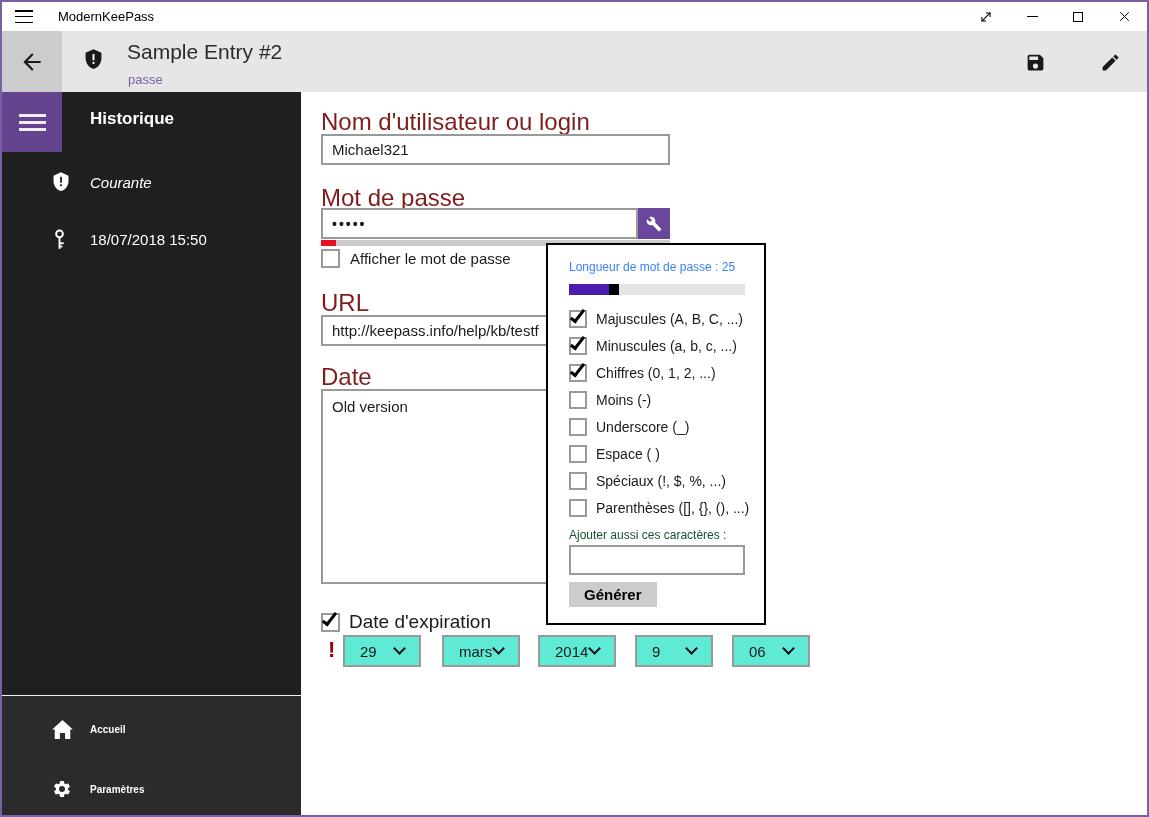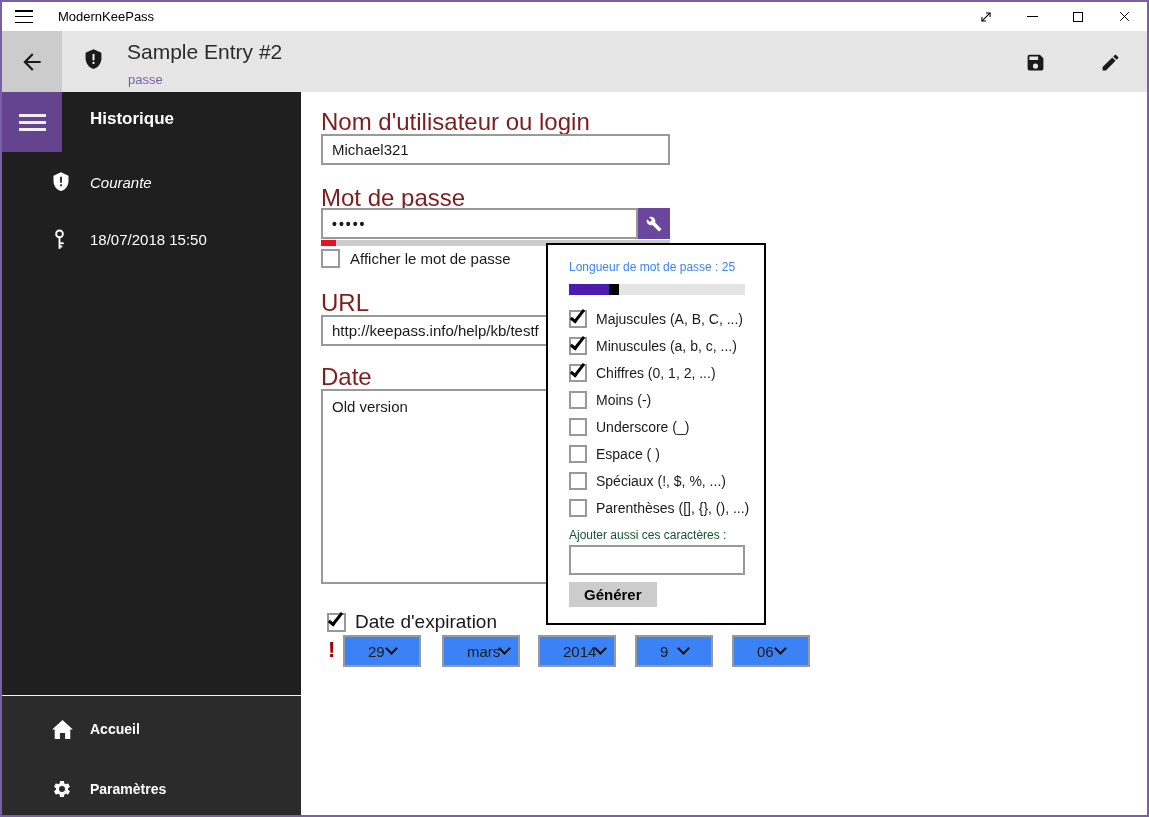--- a/index.html
+++ b/index.html
@@ -41,21 +41,21 @@
   .sb-heading { position:absolute; left:88px; top:17px; font-size:17px; font-weight:bold; color:#fff; }
   .sb-item { position:absolute; left:0; width:100%; height:36px; display:flex; align-items:center; cursor:pointer; }
   .sb-item .sb-icon { position:absolute; left:50px; width:20px; text-align:center; }
   .sb-item .sb-label { position:absolute; left:88px; font-size:15px; color:#fff; }
   .sb-item-1 { top:72px; } .sb-item-2 { top:129px; }
   .sb-item-1 .sb-label { font-style:italic; }
   .sb-footer { position:absolute; left:0; top:603px; bottom:0; width:100%;
                background:#2b2b2b; border-top:1px solid #f2f2f2; }
   .sb-foot-item { position:absolute; left:0; width:100%; height:40px; display:flex; align-items:center; cursor:pointer; }
   .sb-foot-item .sb-icon { position:absolute; left:50px; width:22px; text-align:center; }
-  .sb-foot-item .sb-label { position:absolute; left:88px; font-size:14px; font-weight:bold; color:#fff; }
+  .sb-foot-item .sb-label { position:absolute; left:88px; font-size:10px; font-weight:bold; color:#fff; }
   .sb-foot-1 { top:13px; } .sb-foot-2 { top:73px; }
 
   
   .main { position:absolute; left:299px; top:90px; right:0; bottom:0; background:#fff; }
   .f-label { position:absolute; left:20px; font-size:24px; color:#7f1d1d; }
   .tbox { border:2px solid #999; background:#fff; font-size:15px; color:#1a1a1a;
           font-family:"Liberation Sans", sans-serif; padding:0 9px; outline:none; }
   .u-label { top:16px; }
   .u-input { position:absolute; left:20px; top:42px; width:349px; height:31px; }
   .p-label { top:92px; }
@@ -71,25 +71,25 @@
   .cb-box .checkmark { display:none; position:absolute; left:3px; top:-5px; width:7px; height:16px;
                        border-right:3px solid #000; border-bottom:3px solid #000; transform:rotate(38deg); }
   .cb-row[data-checked="true"] .cb-box .checkmark,
   .pop-option[data-checked="true"] .cb-box .checkmark { display:block; }
   .cb-label { font-size:15px; color:#1a1a1a;text-align:right; }
   .url-label { top:197px; }
   .url-input { position:absolute; left:20px; top:223px; width:349px; height:31px; }
   .notes-label { top:271px; }
   .notes-area { position:absolute; left:20px; top:297px; width:349px; height:195px;
                 resize:none; padding:6px 9px; line-height:1.3; }
-  .exp-row { left:26px; top:519px; gap:9px; }
+  .exp-row { left:20px; top:519px; gap:9px; }
   .exp-row .cb-label { font-size:19px; }
   .warn { position:absolute; left:27px; top:545px; font-size:22px; font-weight:bold; color:#a00000; }
-  .dd { position:absolute; top:543px; width:78px; height:32px; border:2px solid #999; background:#3b82f6;
-        display:flex; align-items:center; justify-content:space-between; padding:0 23px; cursor:pointer; }
+  .dd { position:absolute; top:543px; width:78px; height:32px; border:2px solid #999; background:#5eead4;
+        display:flex; align-items:center; justify-content:space-between; padding:0 15px; cursor:pointer; }
   .dd-val { font-size:15px; color:#1a1a1a; }
   .chev { width:9px; height:9px; border-right:2.5px solid #111; border-bottom:2.5px solid #111;
           transform:rotate(45deg); margin-top:-5px; flex:none; }
   .dd1{left:42px;} .dd2{left:141px;} .dd3{left:237px;} .dd4{left:334px;} .dd5{left:431px;}
 
   
   .popup { position:absolute; left:245px; top:151px; width:220px; height:382px;
            background:#fff; border:2px solid #000; z-index:10; }
   .pop-len { position:absolute; left:21px; top:15px; font-size:12px; color:#3b82f6; }
   .slider { position:absolute; left:21px; top:39px; width:176px; height:11px; background:#e4e4e4; cursor:pointer; }

